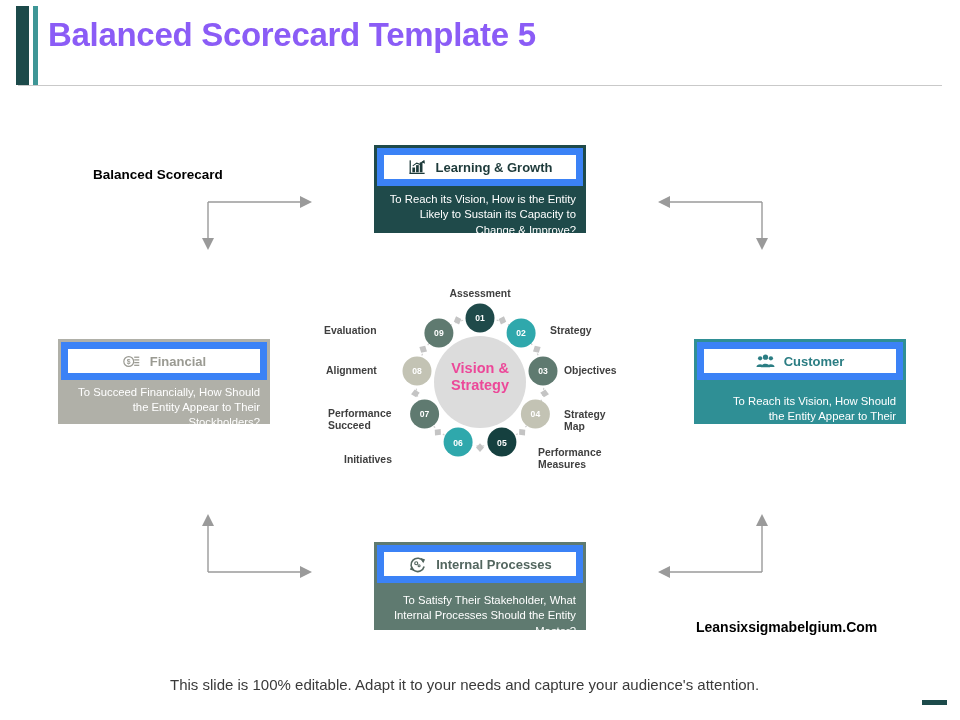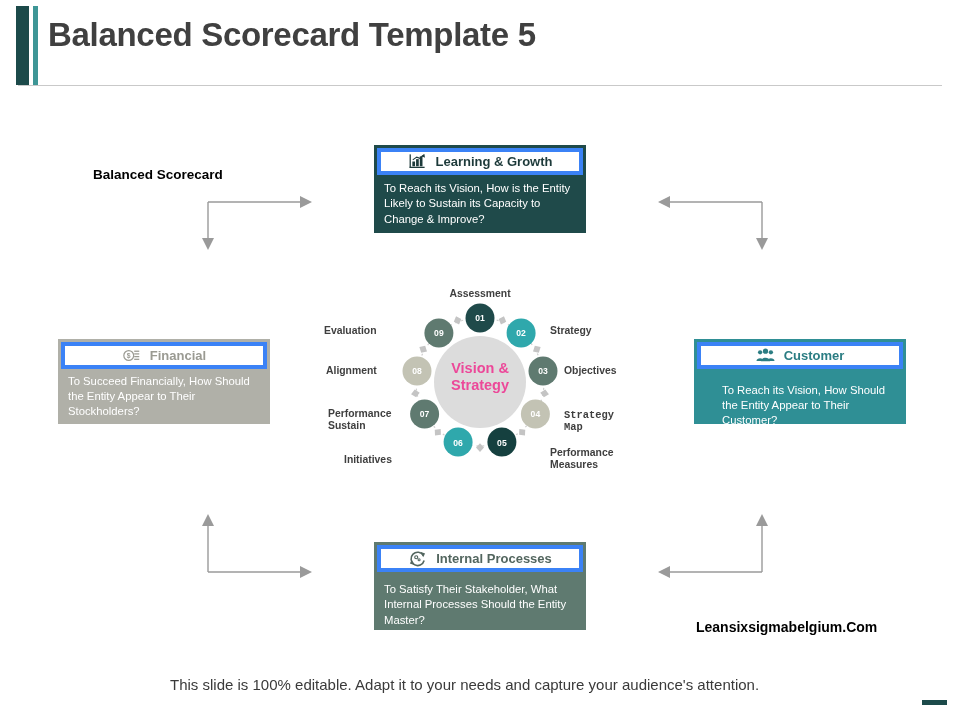--- a/index.html
+++ b/index.html
@@ -39,21 +39,21 @@
     left: 33px; top: 6px;
     width: 5px; height: 79px;
     background: #3e9696;
   }
   #slide-title {
     position: absolute;
     left: 48px; top: 16px;
     font-size: 33px;
     font-weight: bold;
     letter-spacing: -0.3px;
-    color: #404040;
+    color: #8b5cf6;
     white-space: nowrap;
   }
 
   
   #section-label {
     position: absolute;
     left: 57px; top: 167px;
     font-size: 13.5px;
     font-weight: bold;
     color: #000000;
@@ -61,38 +61,38 @@
     padding-left: 36px;
   }
 
   
   .card {
     position: absolute;
     box-sizing: border-box;
   }
   .card-head {
     background: #ffffff;
-    border: 4px solid #3b82f6;
-    height: 27px;
+    border: 7px solid #3b82f6;
+    height: 38px;
     display: flex;
     align-items: center;
     justify-content: center;
     gap: 9px;
     box-sizing: border-box;
   }
   .card-head-title {
     font-size: 13px;
     font-weight: bold;
     white-space: nowrap;
   }
   .card-body {
     display: flex;
     align-items: center;
     justify-content: center;
-    text-align: left;
+    text-align: right;
     box-sizing: border-box;
     padding: 5px 10px;
   }
   .card-body-text {
     font-size: 11.3px;
     line-height: 1.33;
     color: #ffffff;
   }
   .card-icon {
     display: block;
@@ -351,27 +351,27 @@
     <div>Vision &amp;</div>
     <div>Strategy</div>
   </div>
 
   <div class="cycle-label ctr" style="left:108px; top:6px; width:84px;">Assessment</div>
 
   <div class="cycle-label" style="left:220px; top:43px;">Strategy</div>
 
   <div class="cycle-label" style="left:234px; top:83px;">Objectives</div>
 
-  <div class="cycle-label" style="left:234px; top:127px; white-space:normal; width:62px;font-family:Liberation Mono, monospace;">Strategy Map</div>
-
-  <div class="cycle-label" style="left:220px; top:165px; white-space:normal; width:92px;">Performance Measures</div>
+  <div class="cycle-label" style="left:234px; top:127px; white-space:normal; width:62px;">Strategy Map</div>
+
+  <div class="cycle-label" style="left:208px; top:165px; white-space:normal; width:92px;">Performance Measures</div>
 
   <div class="cycle-label rt" style="left:14px; top:172px; width:94px;">Initiatives</div>
 
-  <div class="cycle-label rt" style="left:-2px; top:126px; white-space:normal; width:78px;">Performance Sustain</div>
+  <div class="cycle-label rt" style="left:-2px; top:126px; white-space:normal; width:78px;">Performance Succeed</div>
 
   <div class="cycle-label rt" style="left:-4px; top:83px; width:76px;">Alignment</div>
 
   <div class="cycle-label rt" style="left:-6px; top:43px; width:84px;">Evaluation</div>
 </div>
 
 <div id="site-url">Leansixsigmabelgium.Com</div>
 <div id="edit-note">This slide is 100% editable. Adapt it to your needs and capture your audience's attention.</div>
 <div id="corner-accent"></div>
 

